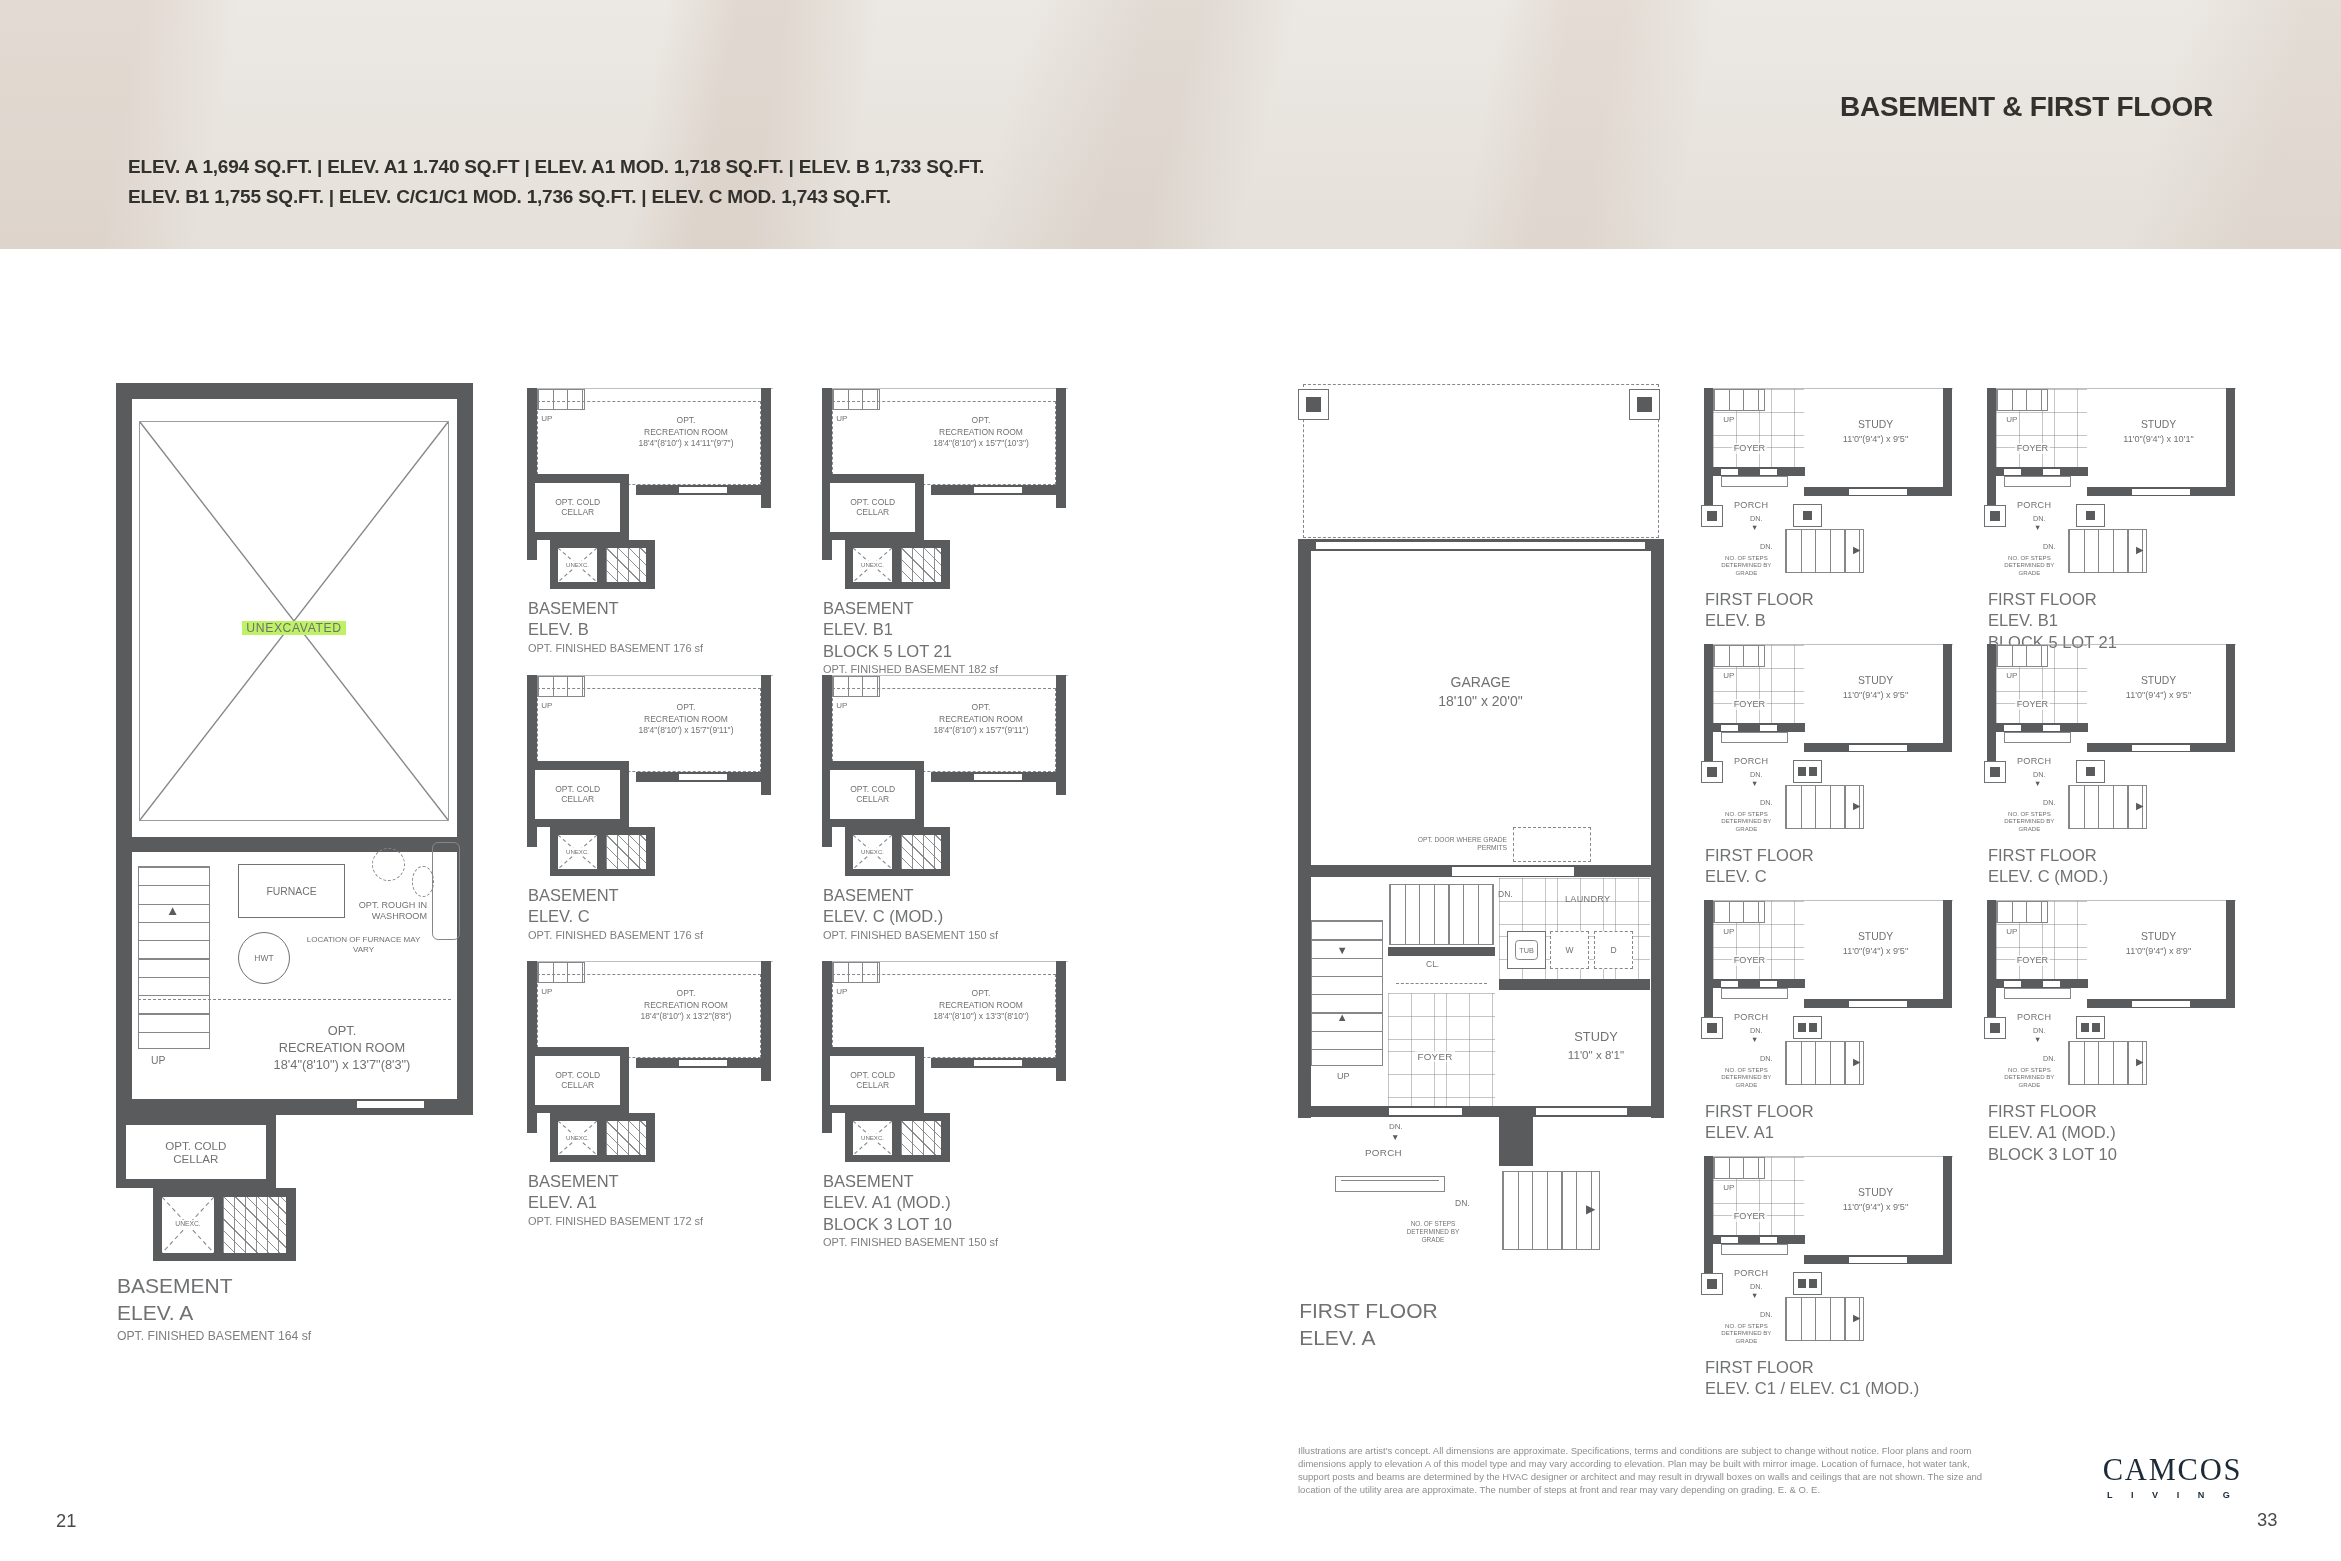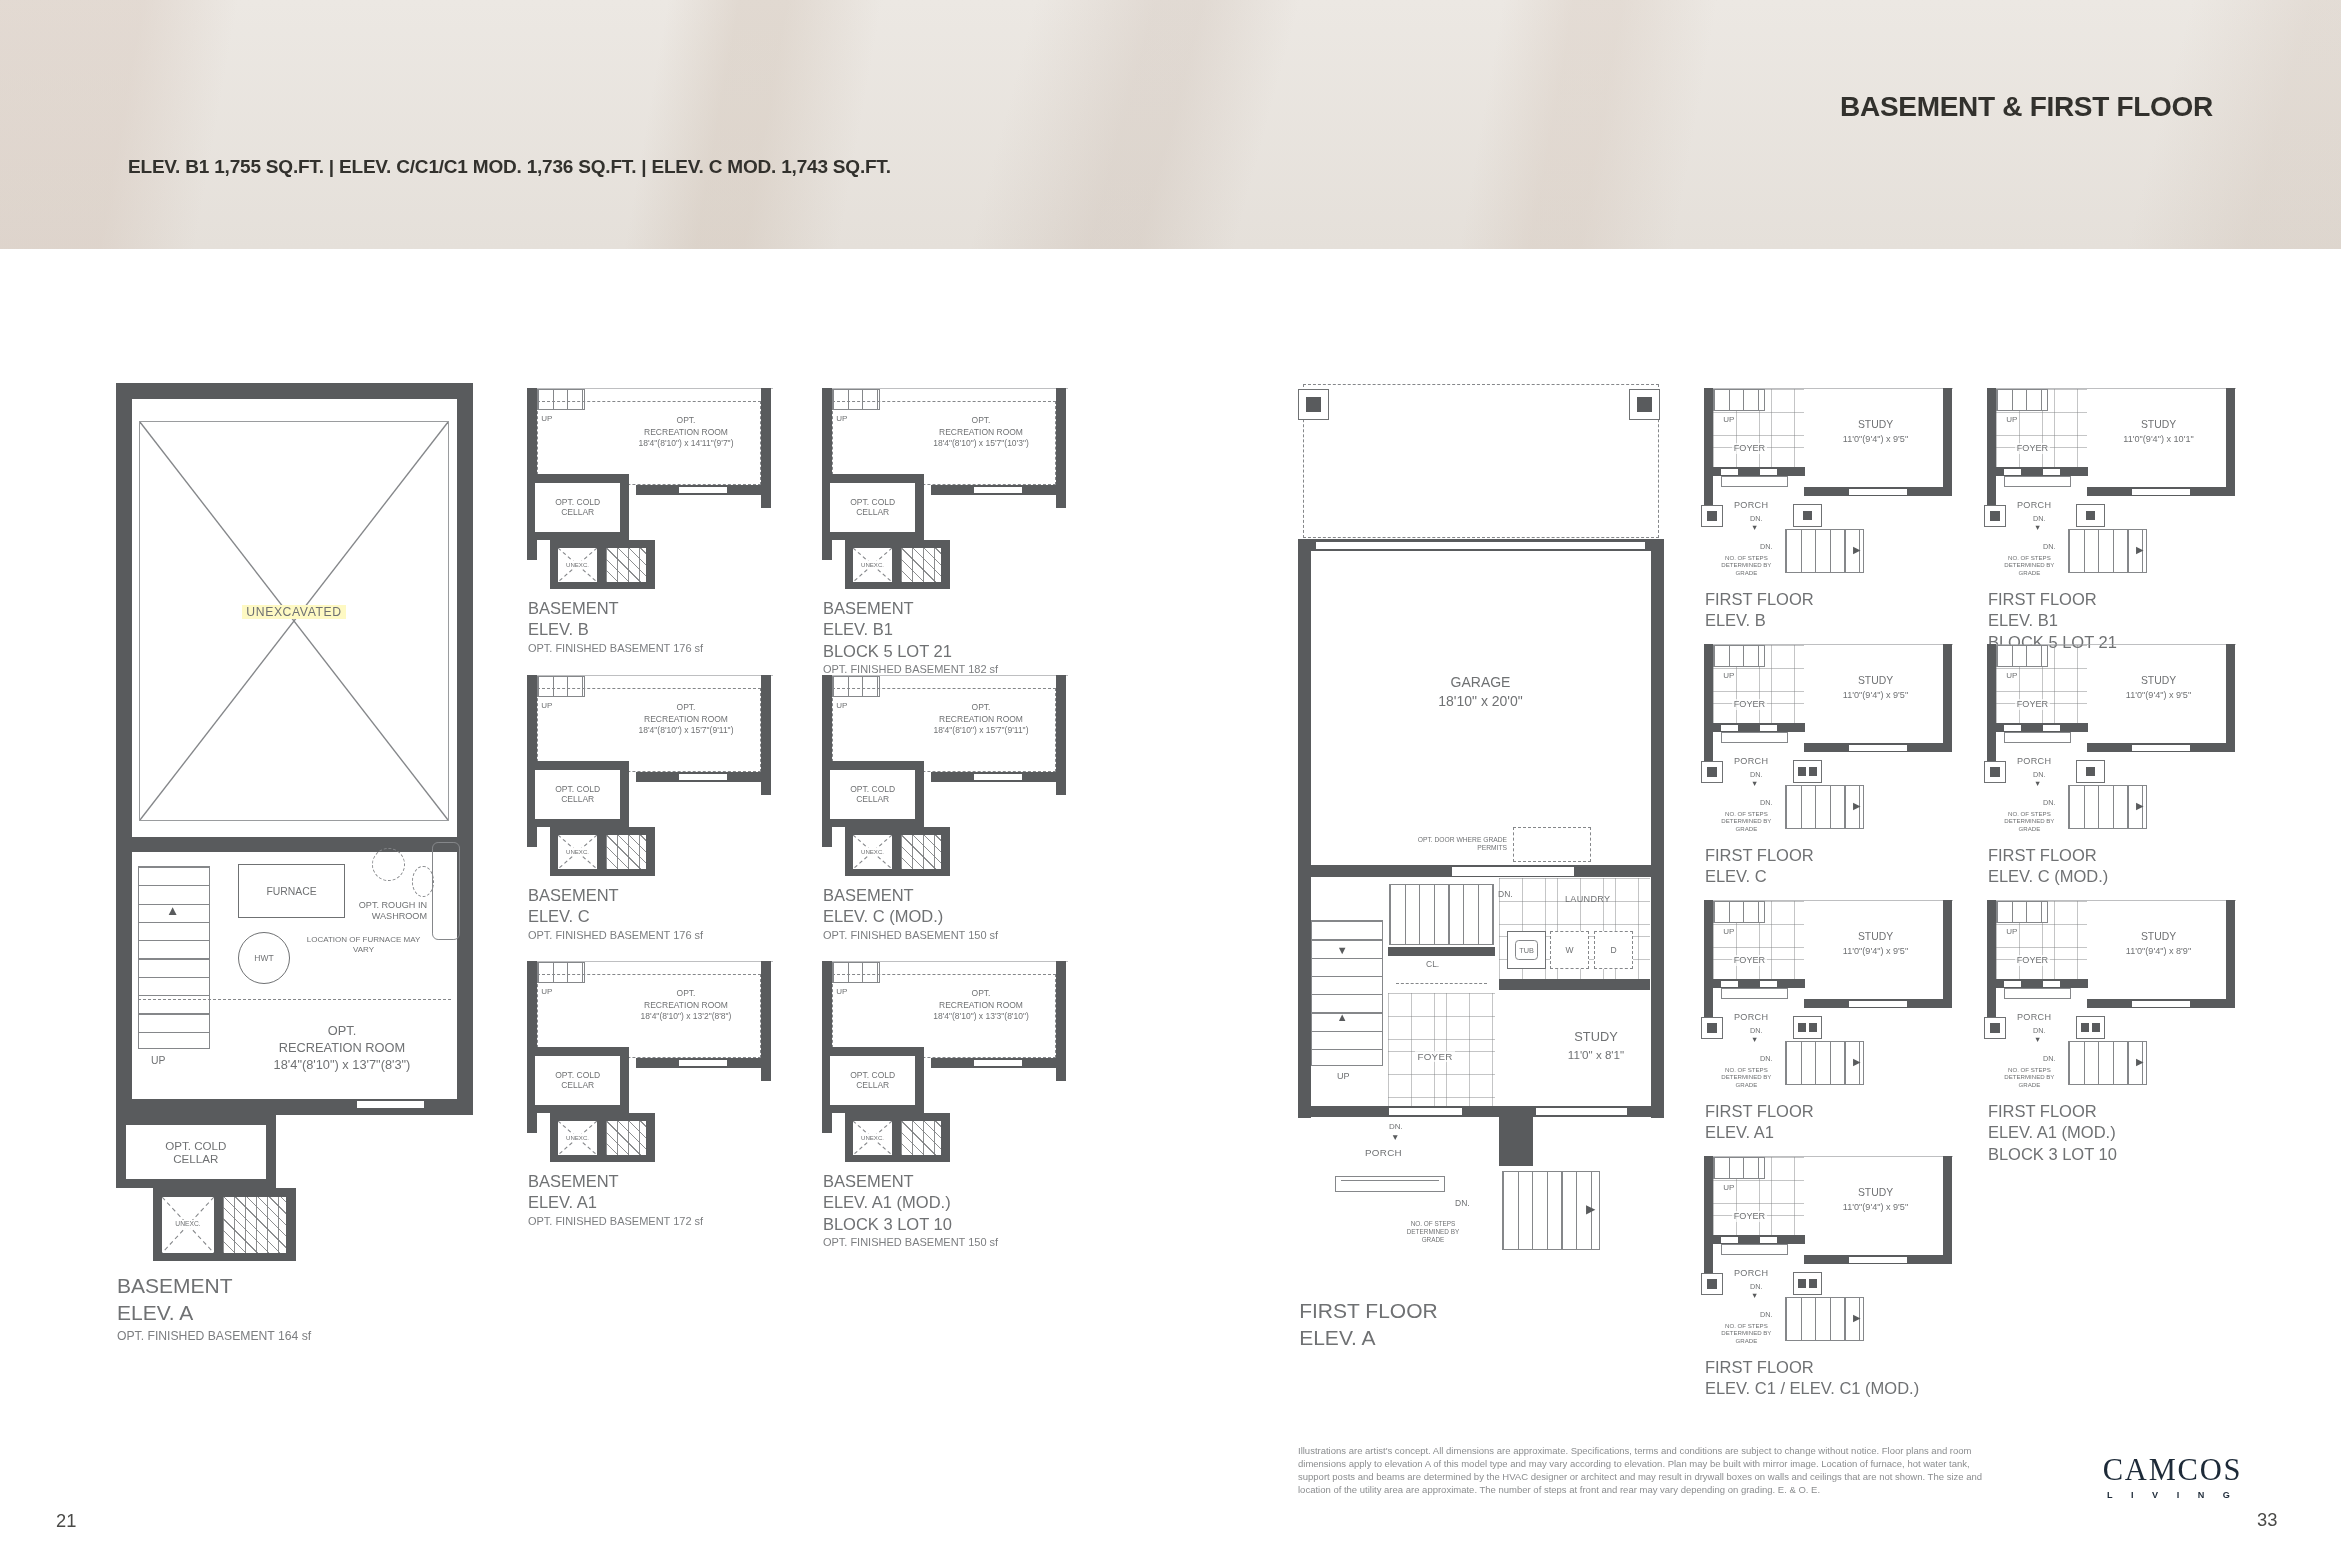--- a/index.html
+++ b/index.html
@@ -47,32 +47,33 @@
   .pageno{font-size:18.3px;color:#4a4a48}
 </style>
 </head>
 <body>
 
 <div id="page">
 
   <div id="band" class="abs"></div>
   <div id="section" class="abs">BASEMENT &amp; FIRST FLOOR</div>
   <div class="abs specs">
+    <div>ELEV. A  1,694 SQ.FT. | ELEV. A1 1.740 SQ.FT | ELEV. A1 MOD. 1,718 SQ.FT. | ELEV. B  1,733 SQ.FT.</div>
     <div>ELEV. B1  1,755 SQ.FT. |  ELEV. C/C1/C1 MOD.  1,736 SQ.FT. | ELEV. C MOD. 1,743 SQ.FT.</div>
   </div>
 
   <div class="abs" style="left:116px;top:383px;width:357px;height:890px">
     <div class="abs" style="left:0;top:0;width:357px;height:732px;border:16px solid #595b5d"></div>
 
     <div class="abs" style="left:23px;top:38px;width:310px;height:400px;border:0.9px solid #9a9c9e">
       <svg class="xsvg" viewBox="0 0 100 100" preserveAspectRatio="none">
         <line x1="0" y1="0" x2="100" y2="100" stroke="#85878a" stroke-width="0.4"></line>
         <line x1="100" y1="0" x2="0" y2="100" stroke="#85878a" stroke-width="0.4"></line>
       </svg>
-      <div class="abs lbl" style="left:0;right:0;top:183px;font-size:12.2px;letter-spacing:0.6px;background:#fef9c3;width:104px;margin:0 auto">UNEXCAVATED</div>
+      <div class="abs lbl" style="left:0;right:0;top:183px;font-size:12.2px;letter-spacing:0.6px;background:#bef264;width:104px;margin:16px auto">UNEXCAVATED</div>
     </div>
     <div class="abs w" style="left:16px;top:454px;width:325px;height:14.6px"></div>
 
     <div class="abs stairs-h" style="left:22px;top:483px;width:72px;height:183px;background-color:#fff">
       <div class="abs glyph" style="left:27px;top:37px;font-size:13.4px">▲</div>
     </div>
     <div class="abs lbl" style="left:35px;top:672px;font-size:10.4px">UP</div>
 
     <div class="abs" style="left:122px;top:481px;width:107px;height:54px;border:1.8px solid #6f7173;display:flex;align-items:center;justify-content:center;font-size:10.4px">
         <span>FURNACE</span>

